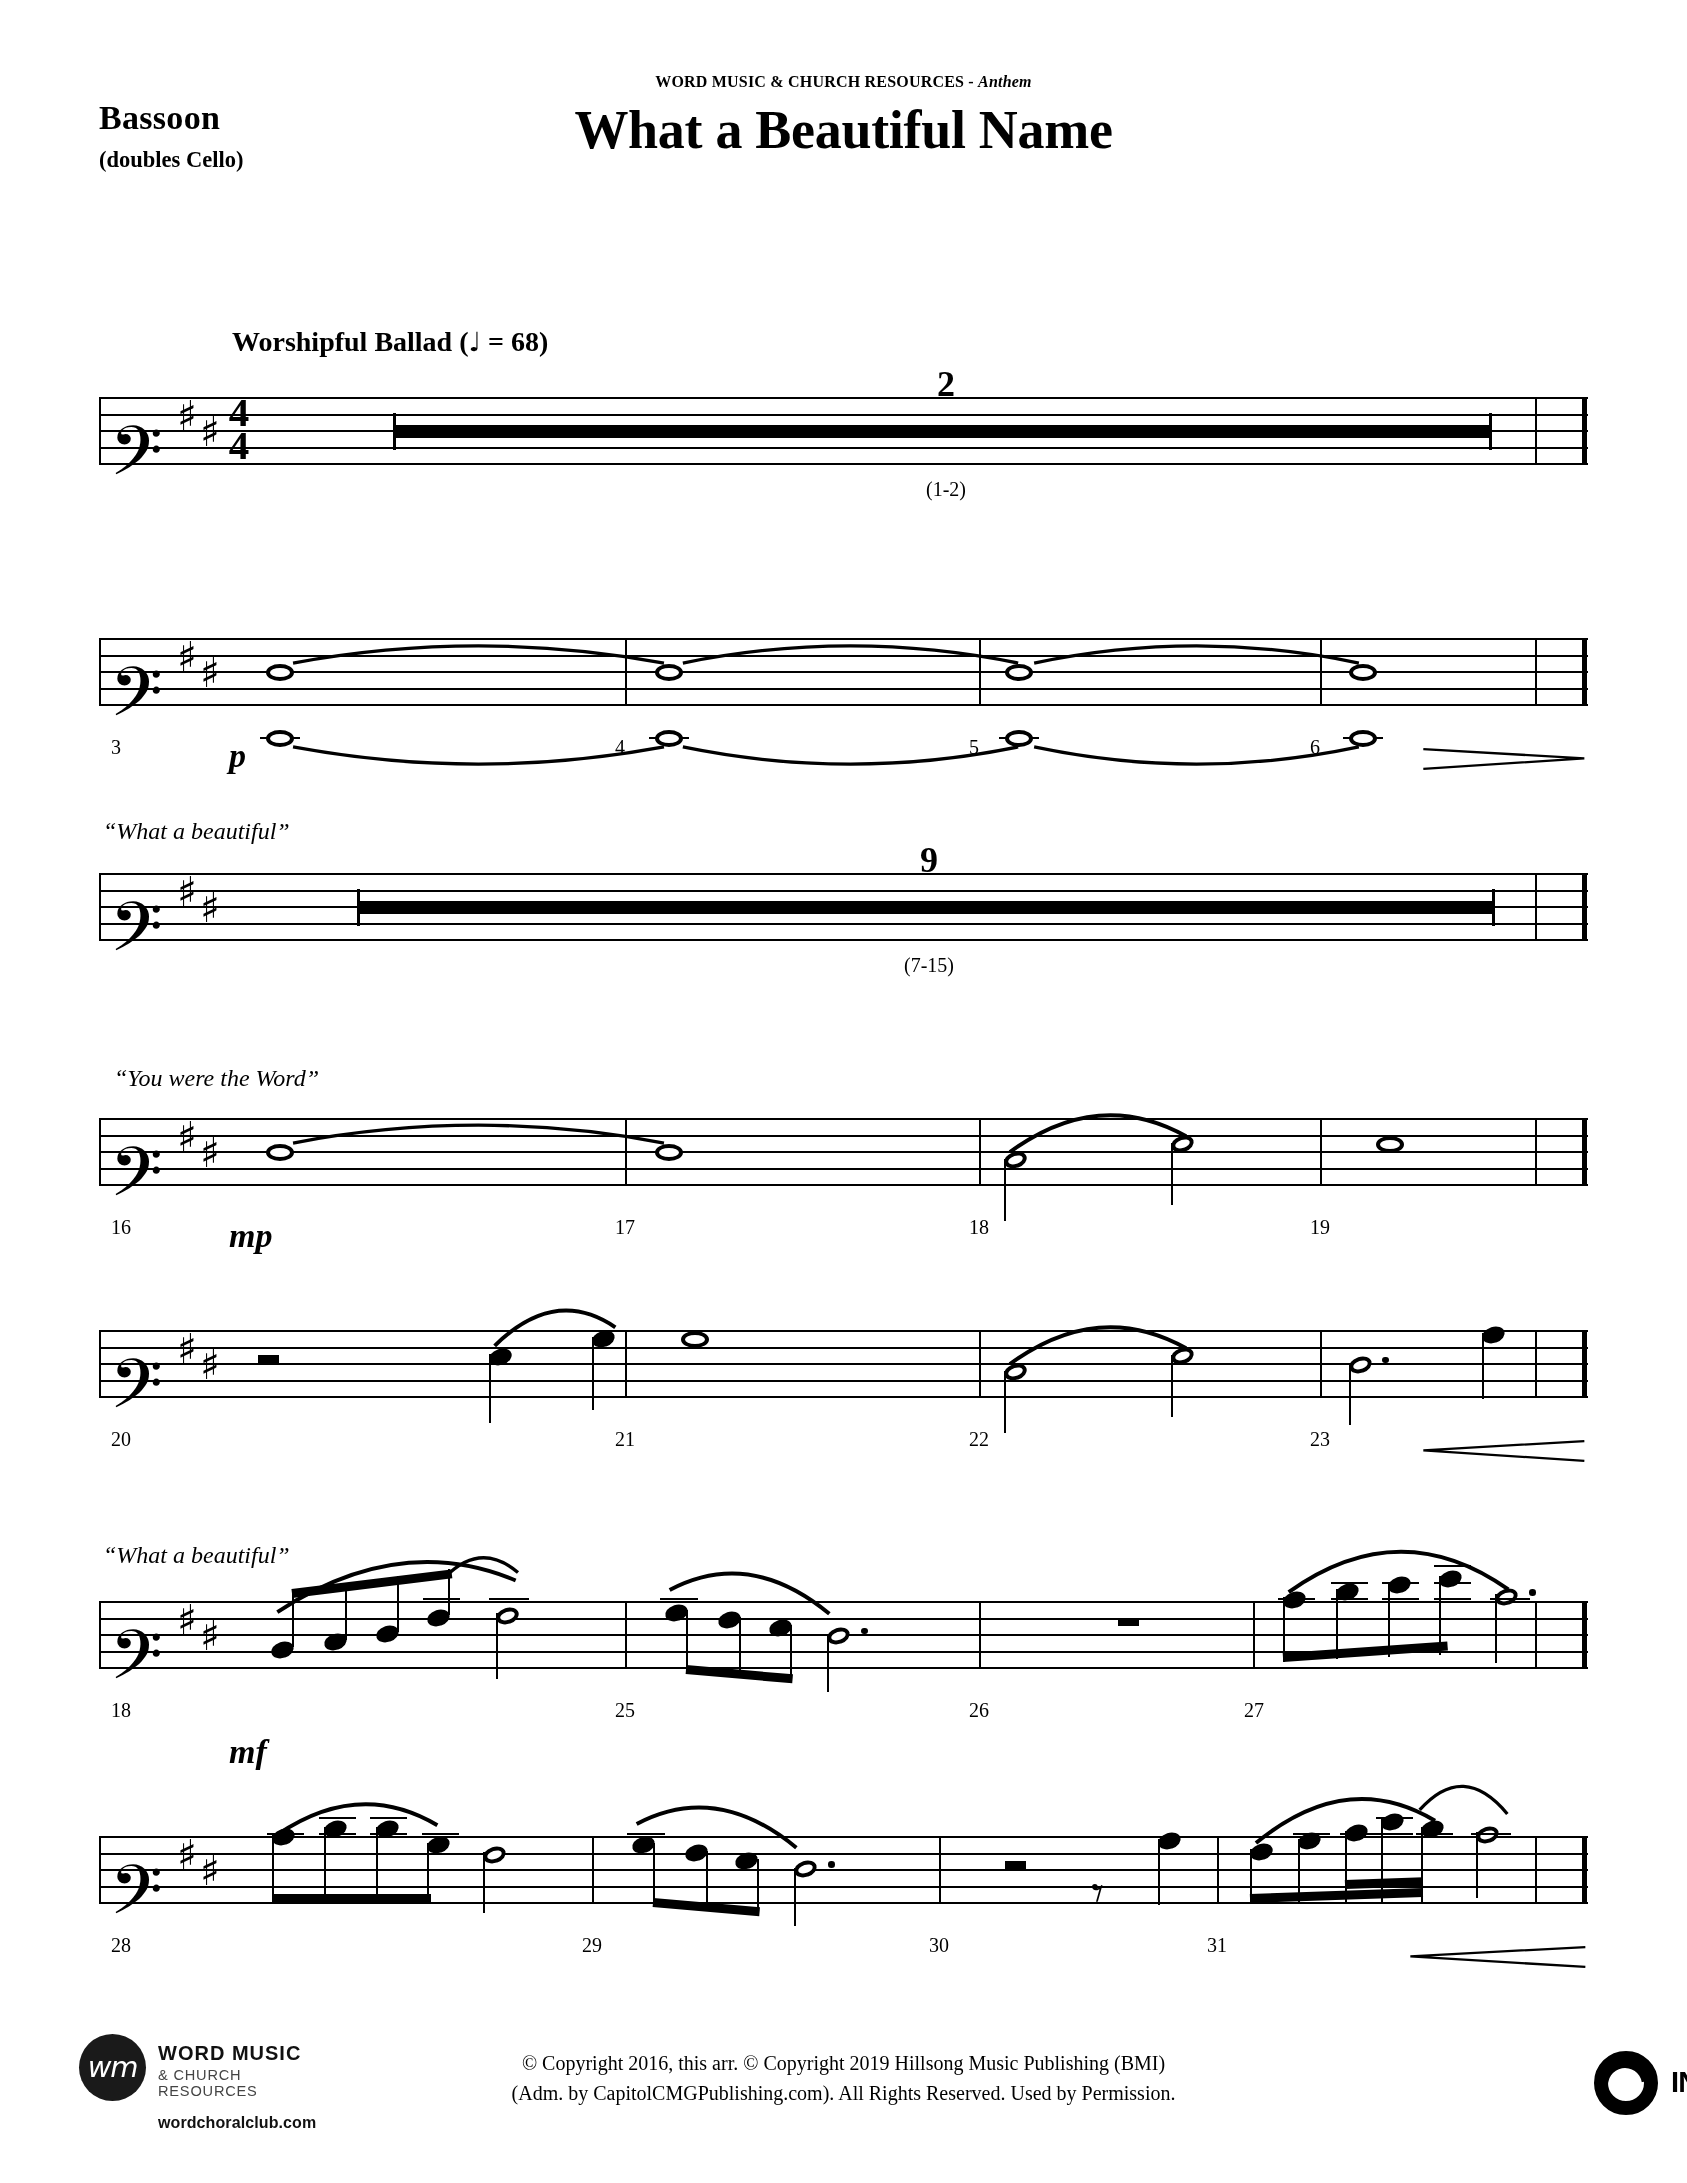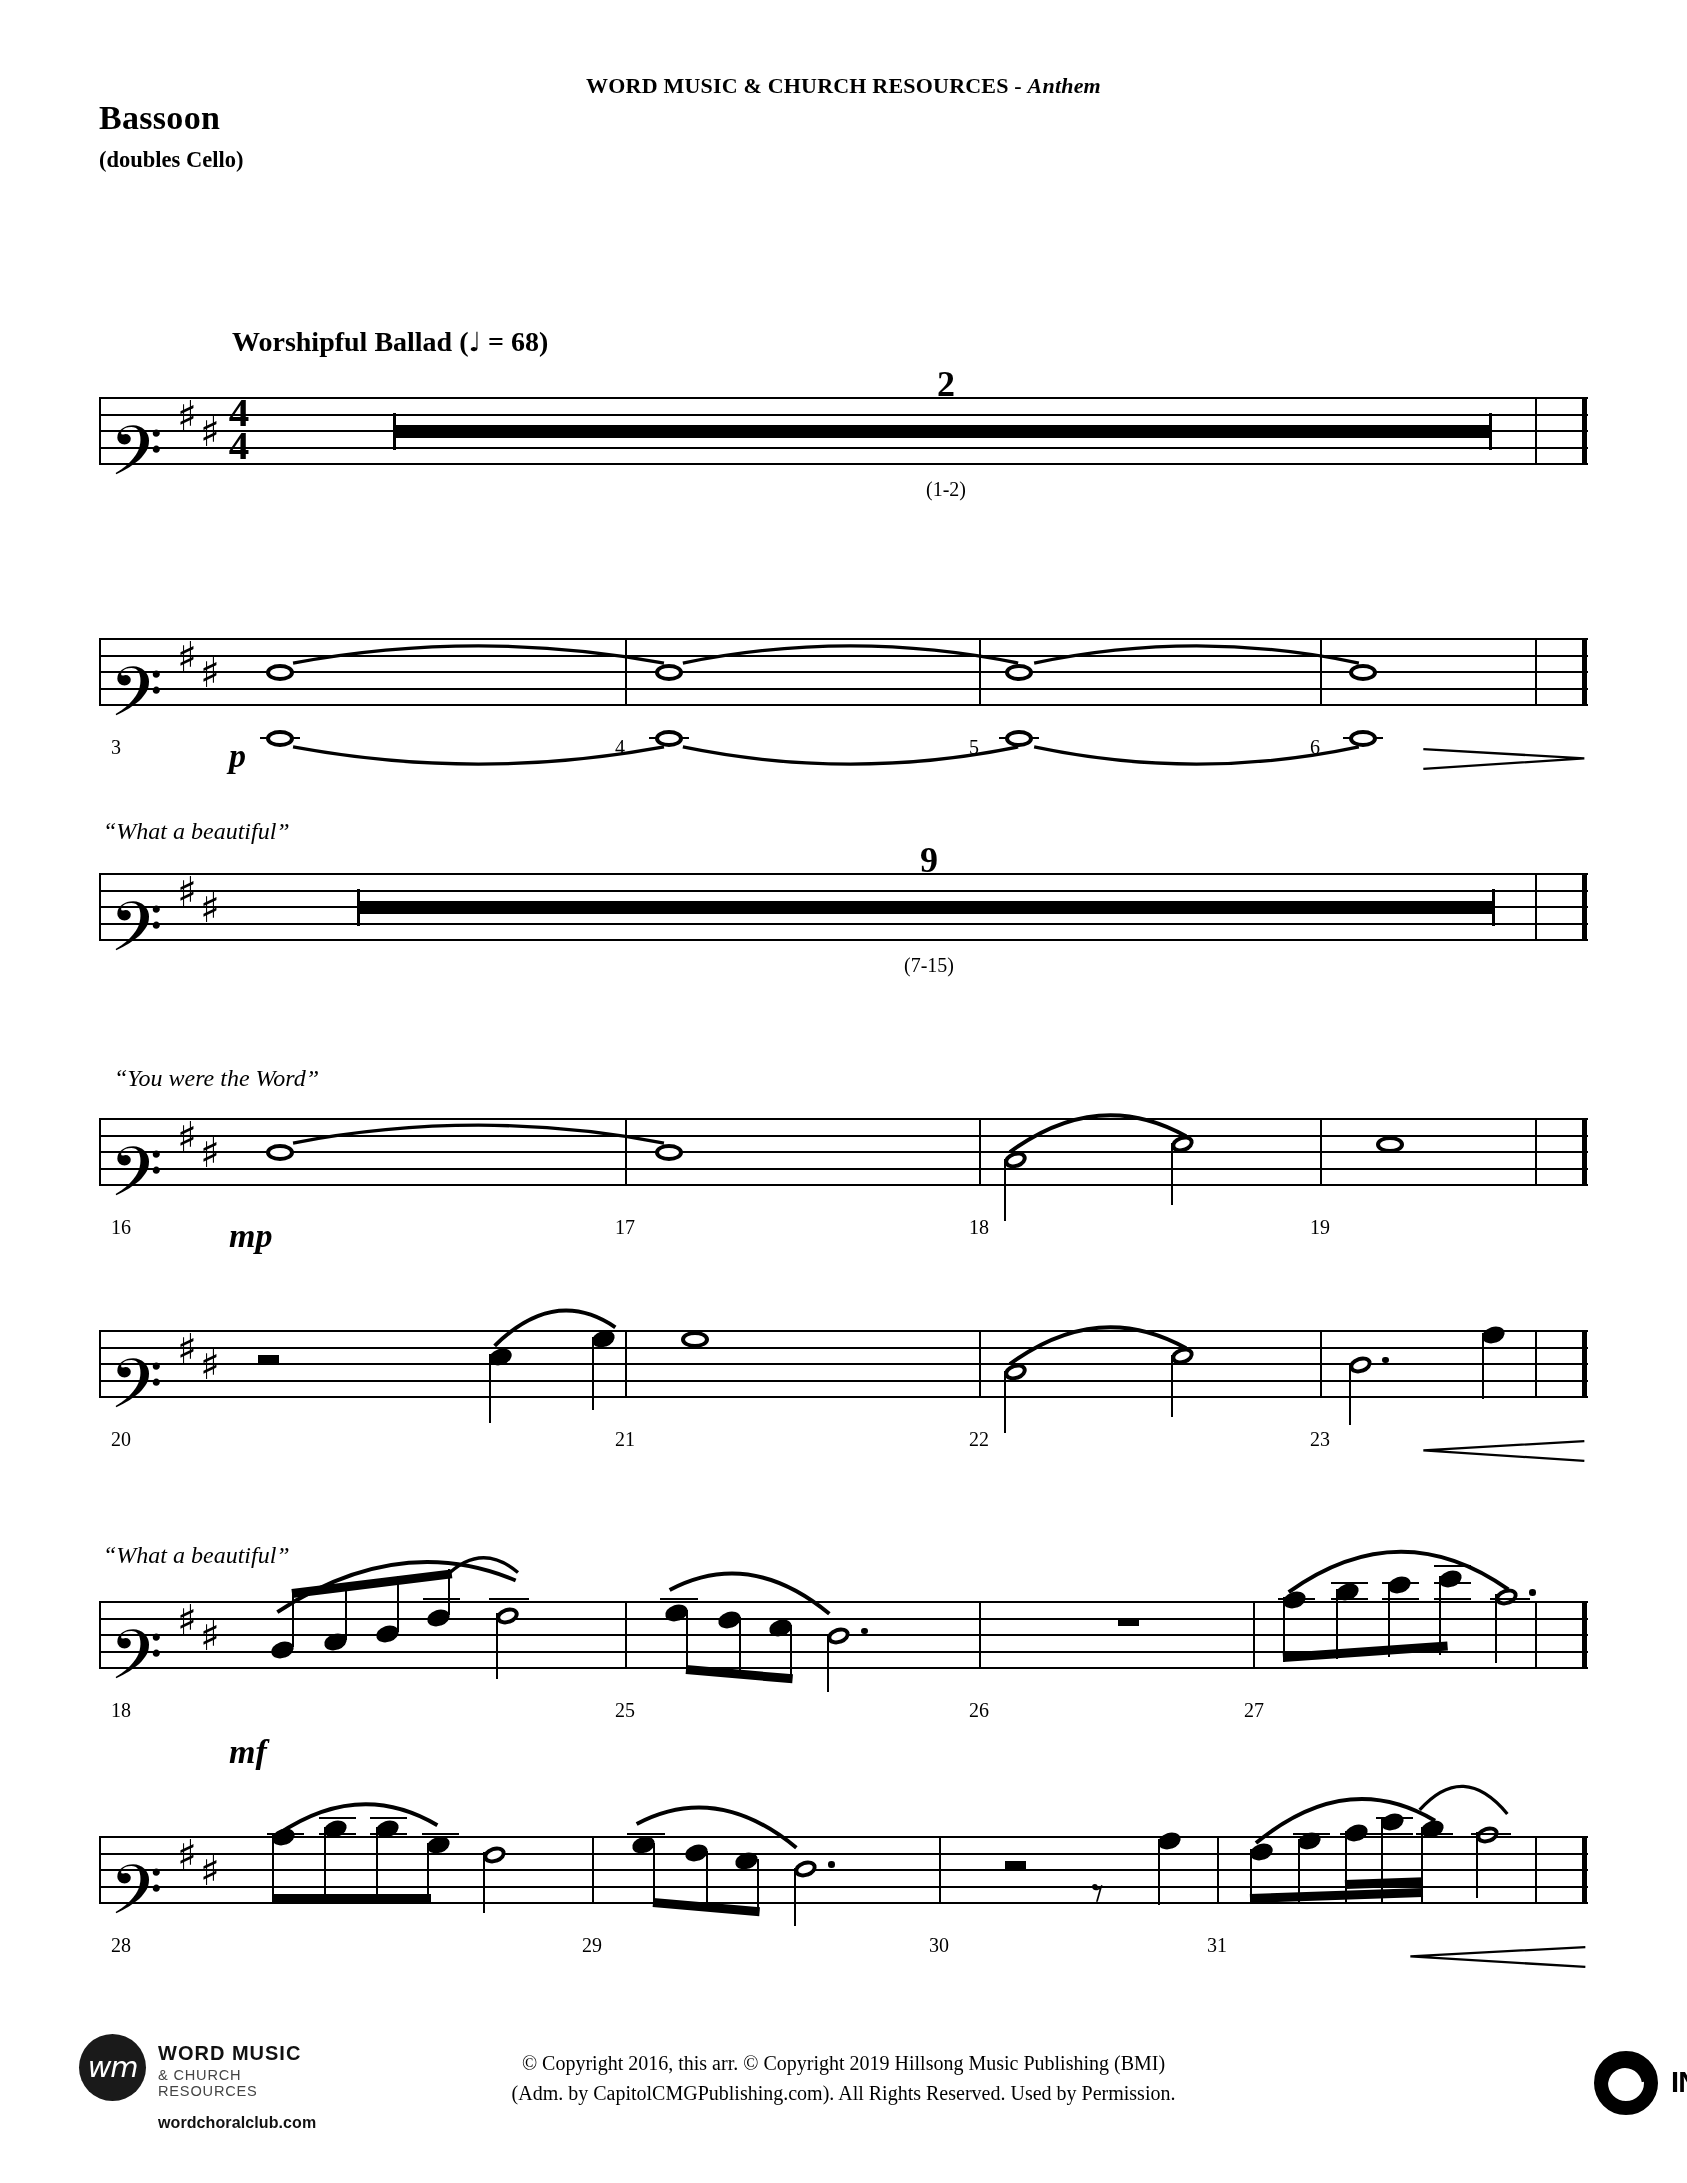--- a/index.html
+++ b/index.html
@@ -16,21 +16,21 @@
   .part-name {
     position:absolute; left:99px; top:99px;
     font-weight:bold; font-size:34px; letter-spacing:0.3px;
   }
   .part-sub {
     position:absolute; left:99px; top:147px;
     font-weight:bold; font-size:22.5px;
   }
   .series {
     position:absolute; left:0; right:0; top:73px;
-    text-align:center; font-weight:bold; font-size:22px; letter-spacing:0.2px;
+    text-align:center; font-weight:bold; font-size:16px; letter-spacing:0.2px;
   }
   .series .anthem { font-style:italic; font-weight:bold; }
   .song-title {
     position:absolute; left:0; right:0; top:99px;
     text-align:center; font-weight:bold; font-size:54px; letter-spacing:-0.3px;
   }
   .song-sub {
     position:absolute; left:0; right:0; top:175px;
     text-align:center; font-weight:bold; font-size:36px;
   }
@@ -169,20 +169,21 @@
 
 <div class="page">
 
   <div class="part-name">Bassoon</div>
   <div class="part-sub">(doubles Cello)</div>
 
   <div class="series">
     <span>WORD MUSIC &amp; CHURCH RESOURCES - </span><span class="anthem">Anthem</span>
   </div>
 
+  <div class="song-title">What a Beautiful Name</div>
 
 
 
   <div class="tempo">
     <span>Worshipful Ballad (</span><span class="noteglyph">♩</span><span> = 68</span><span>)</span>
   </div>
 
   <div class="system" id="sys1" style="left:99px; top:397px; width:1489px; height:79px;">
     <div class="staff" style="width:1489px; height:69px;">
       <div class="line" style="top:0px;"></div>

